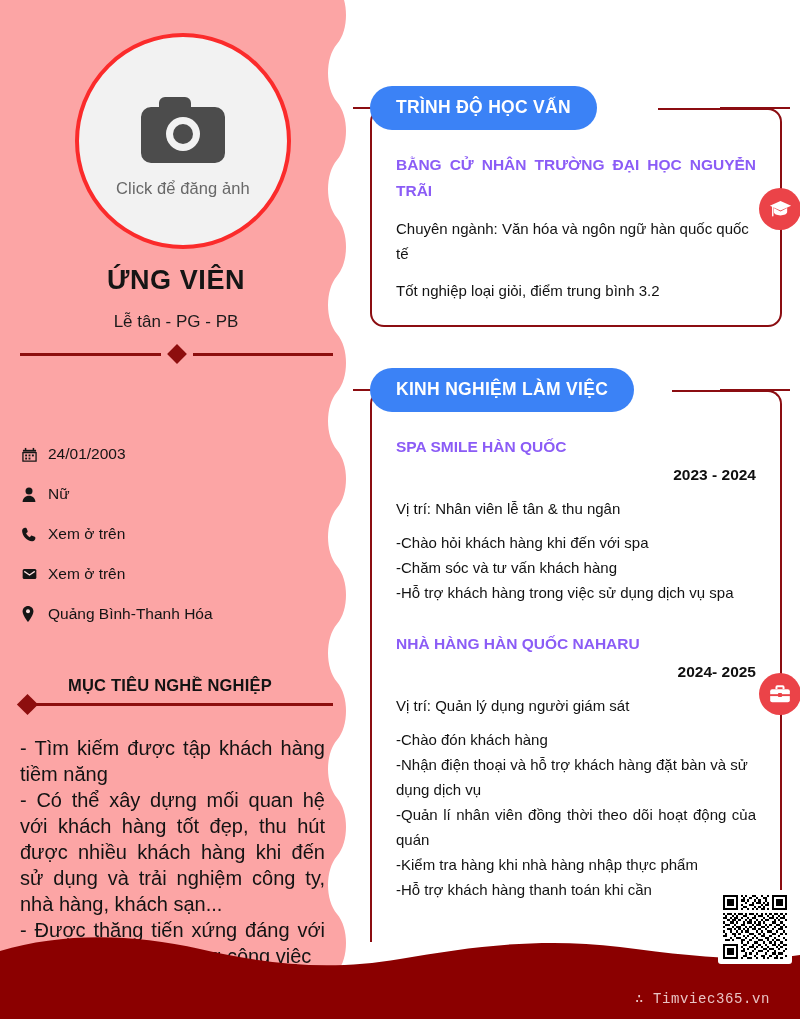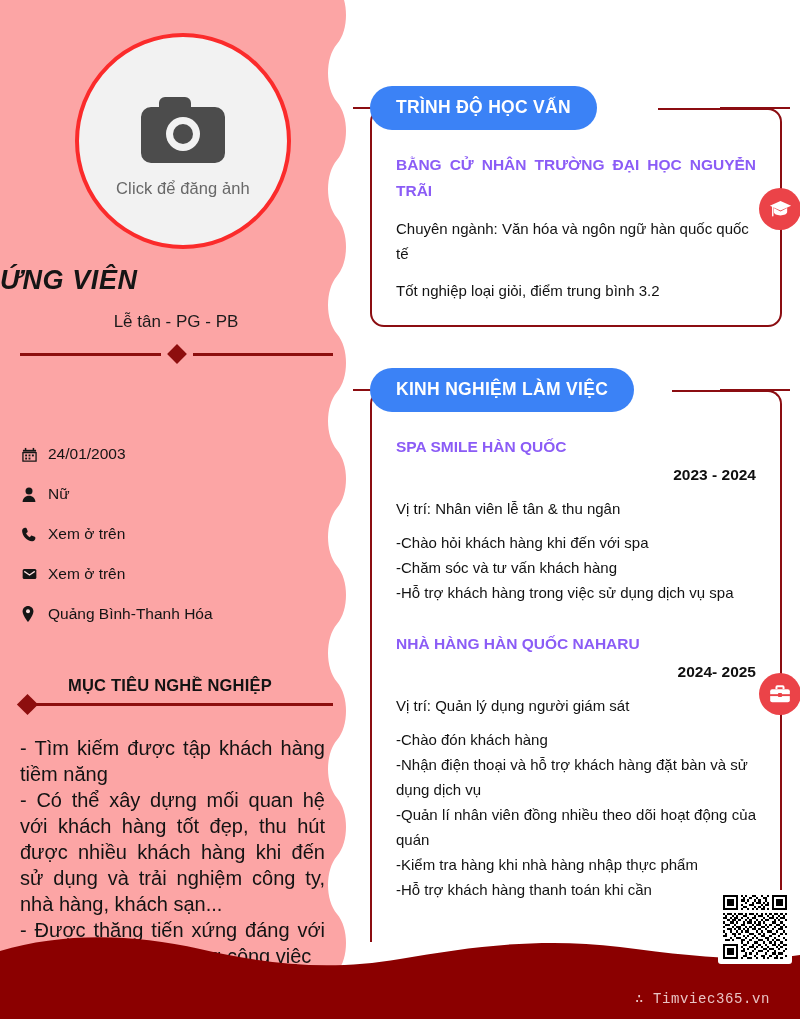--- a/index.html
+++ b/index.html
@@ -59,25 +59,25 @@
     margin-top: 10px;
     font-size: 16.5px;
     color: #686868;
     letter-spacing: .1px;
   }
 
   .cand-name {
     position: absolute;
     left: 0; top: 265px;
     width: 352px;
+    text-align: center;
     font-size: 27px;
     font-weight: bold;
     color: #151515;
     letter-spacing: .6px;
-    font-style: italic;
   }
   .cand-role {
     position: absolute;
     left: 0; top: 312px;
     width: 352px;
     text-align: center;
     font-size: 17px;
     color: #1b1b1b;
   }
 
@@ -454,21 +454,21 @@
           </div>
         </div>
 
         <div style="margin-top:26px;">
           <div class="entry-title">NHÀ HÀNG HÀN QUỐC NAHARU</div>
           <div class="entry-date">2024- 2025</div>
           <div class="entry-sub">Vị trí: Quản lý dụng người giám sát</div>
           <div class="entry-li">
             <p>-Chào đón khách hàng</p>
             <p>-Nhận điện thoại và hỗ trợ khách hàng đặt bàn và sử dụng dịch vụ</p>
-            <p class="just-li">-Quản lí nhân viên đồng nhiều theo dõi hoạt động của quán</p>
+            <p class="just-li">-Quản lí nhân viên đồng thời theo dõi hoạt động của quán</p>
             <p>-Kiểm tra hàng khi nhà hàng nhập thực phẩm</p>
             <p>-Hỗ trợ khách hàng thanh toán khi cần</p>
           </div>
         </div>
       </div>
     </div>
   </div>
 
   <div class="qr">
     <svg width="64" height="64" viewBox="0 0 29 29" shape-rendering="crispEdges">

